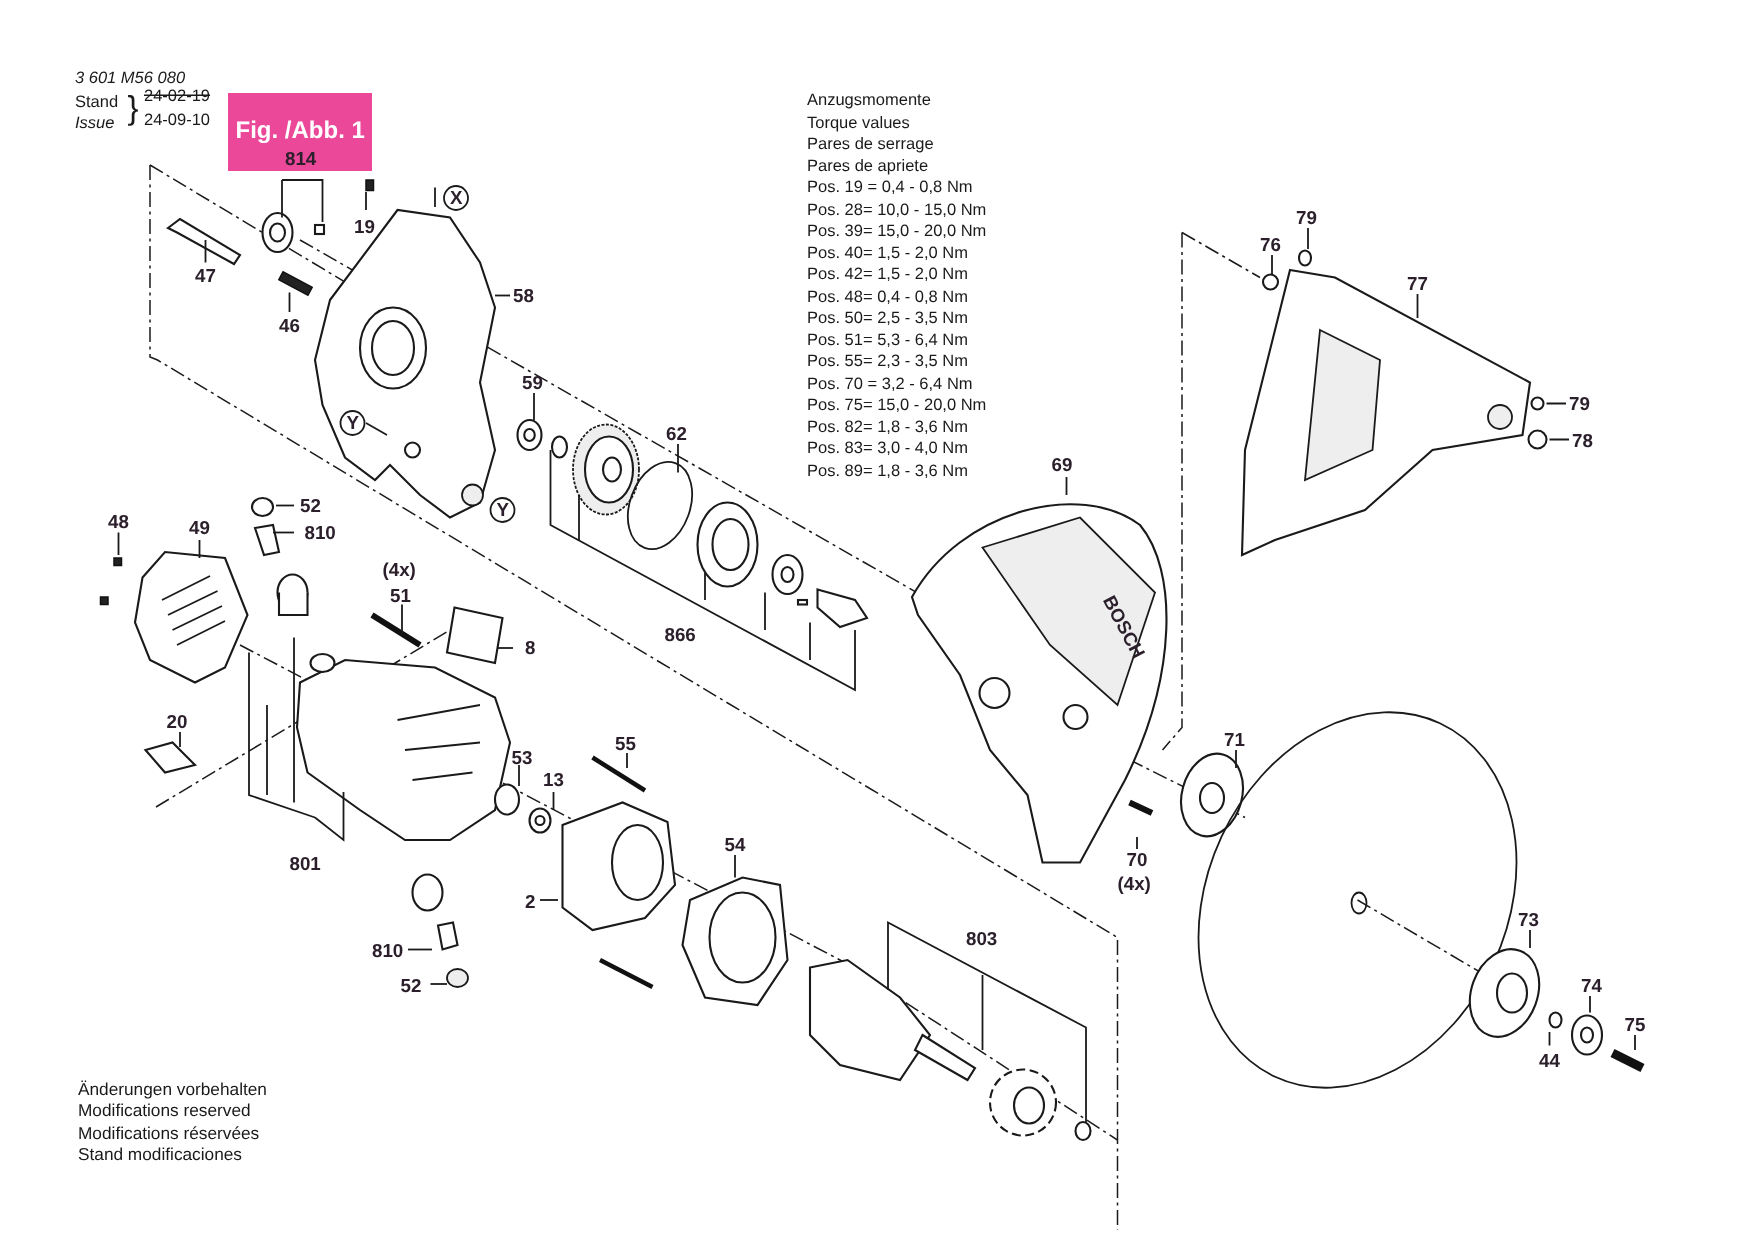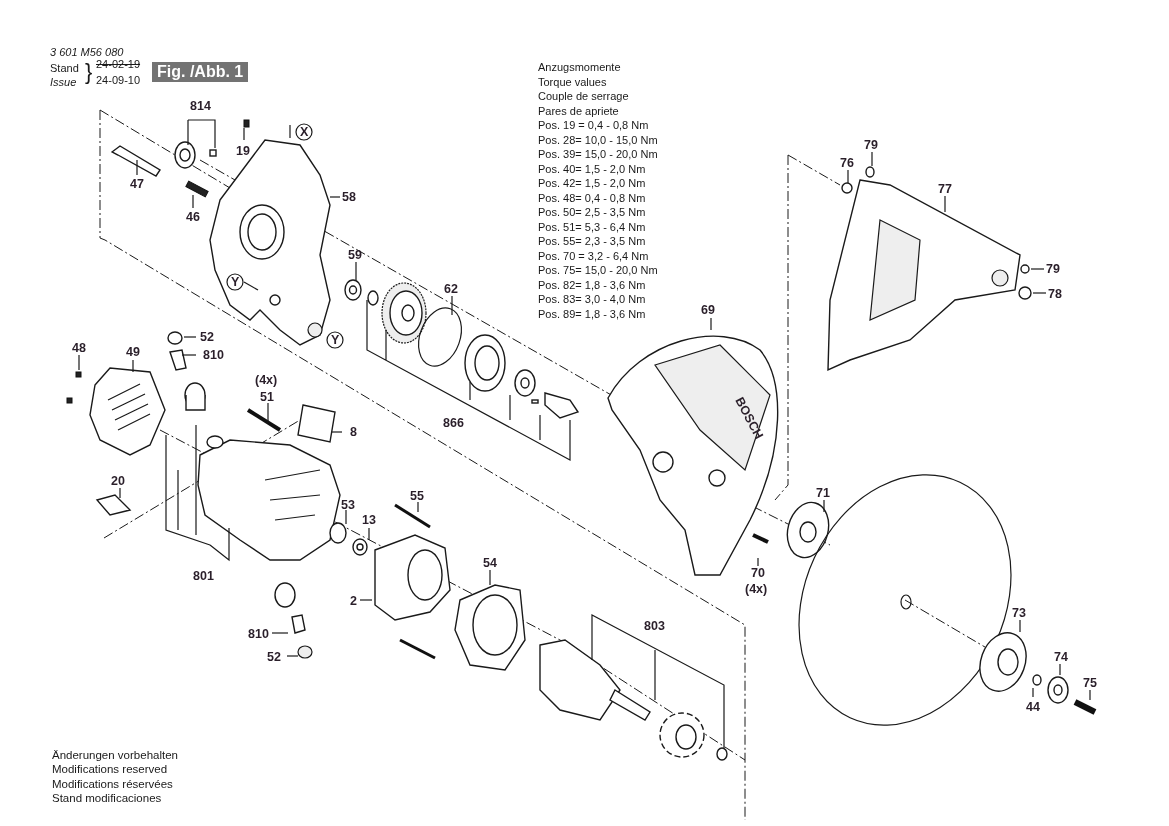--- a/index.html
+++ b/index.html
@@ -4,24 +4,24 @@
 <style>
   html,body{margin:0;padding:0;background:#ffffff;}
   body{width:1169px;height:826px;position:relative;overflow:hidden;font-family:"Liberation Sans",sans-serif;color:#1a1a1a;}
   .hdr{position:absolute;font-size:11px;line-height:12px;}
   #doc-number{left:50px;top:46px;font-style:italic;}
   #stand-label{left:50px;top:62px;}
   #issue-label{left:50px;top:76px;font-style:italic;}
   #brace{position:absolute;left:85px;top:60px;font-size:22px;line-height:24px;font-weight:300;}
   #stand-old{left:96px;top:58px;text-decoration:line-through;}
   #issue-new{left:96px;top:74px;}
-  #fig-badge{position:absolute;left:152px;top:62px;background:#737373;color:#fff;font-weight:bold;font-size:16px;line-height:20px;padding:0 5px;}
+  #fig-badge{position:absolute;left:152px;top:62px;background:#ec4899;color:#fff;font-weight:bold;font-size:16px;line-height:20px;padding:16px 5px;}
   #torque{position:absolute;left:538px;top:60px;font-size:11px;line-height:14.5px;}
   #torque div{white-space:nowrap;}
-  #footer{position:absolute;left:52px;top:720px;font-size:11.5px;line-height:14.3px;margin-top:28px;}
+  #footer{position:absolute;left:52px;top:720px;font-size:11.5px;line-height:14.3px;}
   svg#diagram{position:absolute;left:0;top:0;}
   .lbl{font-family:"Liberation Sans",sans-serif;font-size:12.5px;font-weight:bold;fill:#2a1f2a;}
   .ln{stroke:#1a1a1a;stroke-width:1.2;fill:none;}
   .dash{stroke:#1a1a1a;stroke-width:1;fill:none;stroke-dasharray:10 3 2 3;}
   .part{stroke:#1a1a1a;stroke-width:1.4;fill:#fff;}
   .part-g{stroke:#1a1a1a;stroke-width:1.2;fill:#eee;}
   .dark{fill:#222;stroke:#111;}
 </style>
 </head>
 <body>
@@ -30,21 +30,21 @@
 <div class="hdr" id="stand-label">Stand</div>
 <div class="hdr" id="issue-label">Issue</div>
 <div id="brace">}</div>
 <div class="hdr" id="stand-old">24-02-19</div>
 <div class="hdr" id="issue-new">24-09-10</div>
 <div id="fig-badge">Fig. /Abb. 1</div>
 
 <div id="torque">
   <div>Anzugsmomente</div>
   <div>Torque values</div>
-  <div>Couple de serrage</div>
+  <div>Pares de serrage</div>
   <div>Pares de apriete</div>
   <div>Pos. 19 = 0,4 - 0,8 Nm</div>
   <div>Pos. 28= 10,0 - 15,0 Nm</div>
   <div>Pos. 39= 15,0 - 20,0 Nm</div>
   <div>Pos. 40= 1,5 - 2,0 Nm</div>
   <div>Pos. 42= 1,5 - 2,0 Nm</div>
   <div>Pos. 48= 0,4 - 0,8 Nm</div>
   <div>Pos. 50= 2,5 - 3,5 Nm</div>
   <div>Pos. 51= 5,3 - 6,4 Nm</div>
   <div>Pos. 55= 2,3 - 3,5 Nm</div>

